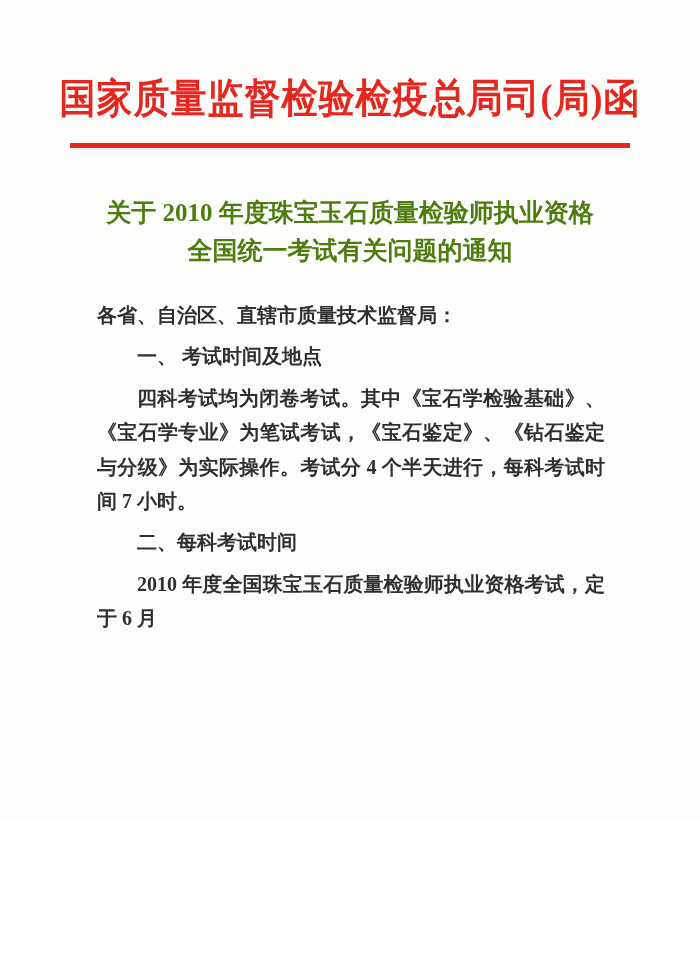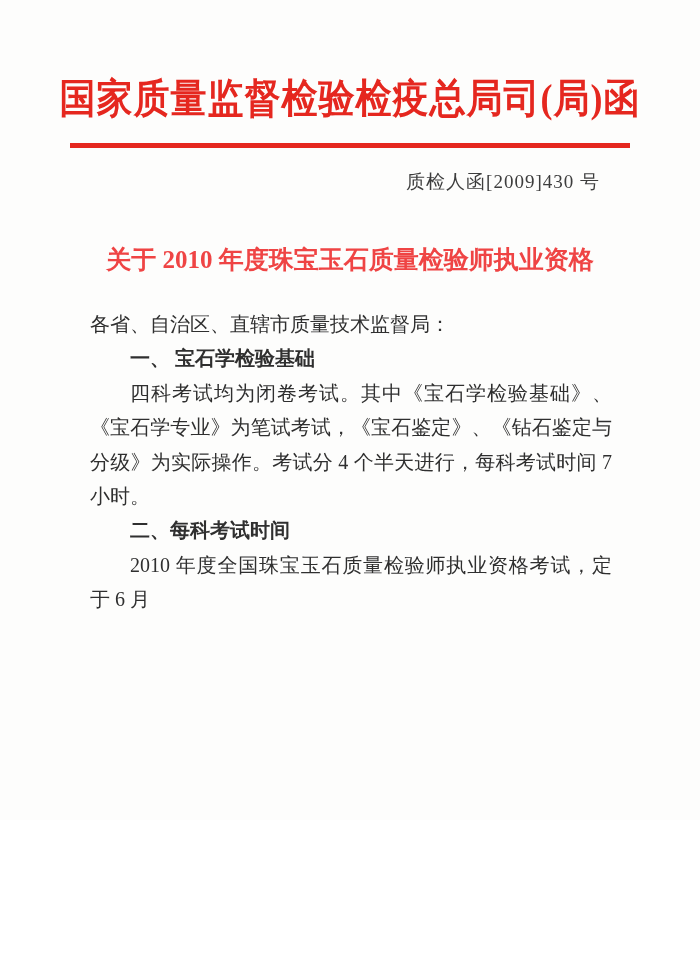--- a/index.html
+++ b/index.html
@@ -44,30 +44,30 @@
     font-size: 19px;
     color: var(--muted);
     letter-spacing: 1px;
   }
   .notice-title {
     margin-top: 46px;
     text-align: center;
     font-size: 25px;
     font-weight: bold;
     line-height: 38px;
-    color: #ef4444;
+    color: #4d7c0f;
   }
   .body-text {
     margin: 28px 88px 0 90px;
     font-size: 20px;
     line-height: 34.4px;
     color: var(--ink);
     text-align: justify;
   }
-  .body-text p { margin: 0; }
+  .body-text p { margin: 7px; font-weight: bold; }
   .indent { text-indent: 2em; }
   .heading { text-indent: 2em; font-weight: bold; }
   .footer-divider {
     position: absolute;
     left: 84px;
     top: 869px;
     width: 561px;
     height: 3px;              
     border-top: 1px solid var(--accent);
     border-bottom: 4px solid var(--accent);
@@ -75,29 +75,29 @@
 </style>
 </head>
 <body>
 
 <div class="page">
 
   <div class="letterhead-title">国家质量监督检验检疫总局司(局)函</div>
 
   <div class="header-divider"></div>
 
-  <div class="doc-number">质检人函[2009]430 号</div>
 
   <div class="notice-title">
     <div>关于 2010 年度珠宝玉石质量检验师执业资格</div>
+    <div>全国统一考试有关问题的通知</div>
   </div>
 
   <div class="body-text">
     <p>各省、自治区、直辖市质量技术监督局：</p>
-    <p class="heading">一、 宝石学检验基础</p>
+    <p class="heading">一、 考试时间及地点</p>
     <p class="indent">四科考试均为闭卷考试。其中《宝石学检验基础》、《宝石学专业》为笔试考试，《宝石鉴定》、《钻石鉴定与分级》为实际操作。考试分 4 个半天进行，每科考试时间 7 小时。</p>
     <p class="heading">二、每科考试时间</p>
     <p class="indent">2010 年度全国珠宝玉石质量检验师执业资格考试，定于 6 月</p>
   </div>
 
   <div class="footer-divider"></div>
 
 </div>
 
 </body></html>

